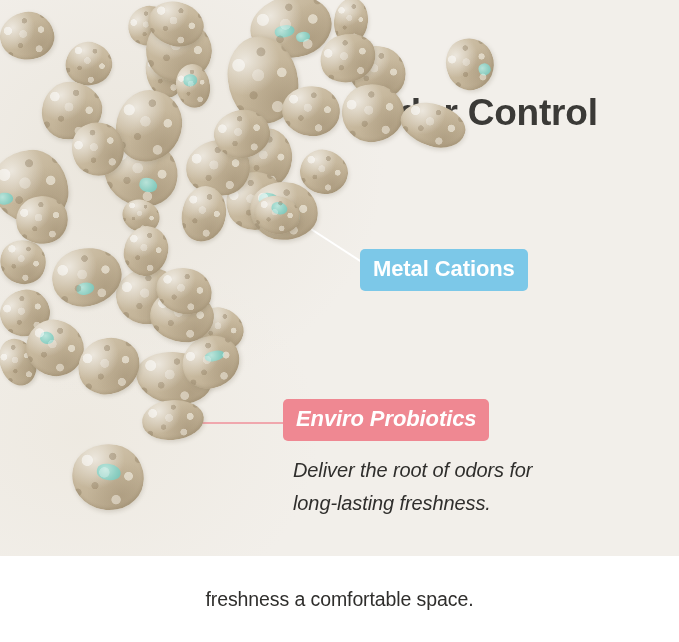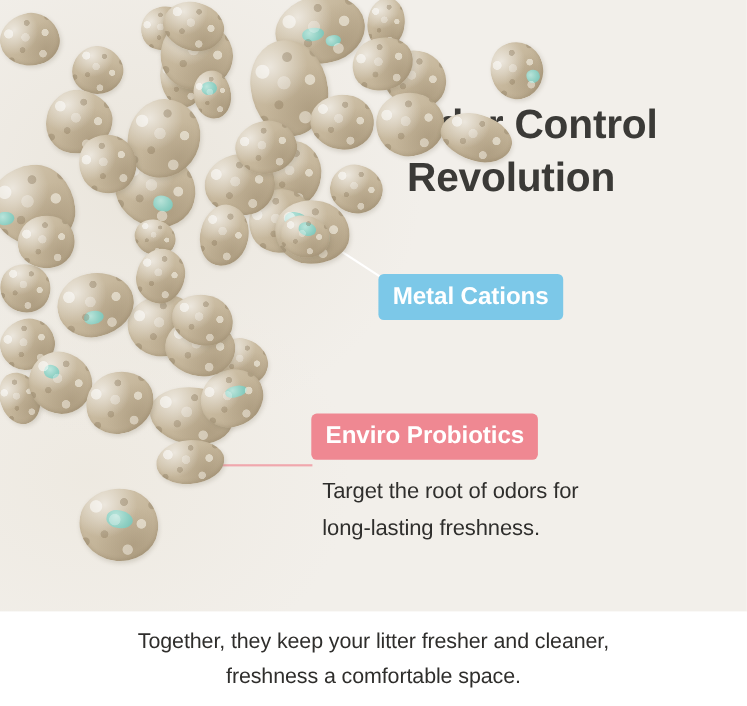--- a/index.html
+++ b/index.html
@@ -113,22 +113,22 @@
   .badge-pink{ background:#ef8892; }
   .desc{
     margin-top:13px;
     color:#2f2e2c;
     font-size:20px;
     line-height:33px;
     letter-spacing:-.1px;
     white-space:pre-line;
   }
 
-  .callout-metal{ left:344px; top:249px; }
-  .callout-enviro{ left:283px; top:376px; }
+  .callout-metal{ left:360px; top:249px; }
+  .callout-enviro{ left:283px; top:399px;font-style:italic; }
   .callout-metal .desc{ padding-left:11px; }
   .callout-enviro .desc{ padding-left:10px; }
 
   
   .footer{
     position:absolute;
     left:0; top:556px;
     width:679px; height:86px;
     background:#ffffff;
     display:flex;
@@ -227,31 +227,30 @@
         </div>
         <div class="granule" style="left: 300px; top: 150px; width: 48px; height: 44px; border-radius: 46% 54% 50% 50% / 52% 48%; transform: rotate(14deg); z-index: 2;"></div>
       </div>
 
     <div class="leader leader-blue" id="leader-blue" style="left: 291px; top: 215px; width: 94px; transform: rotate(33deg); background: rgb(255, 255, 255);"></div>
     <div class="marker-blue" id="marker-blue" style="left: 285px; top: 209px; background: rgb(255, 255, 255);"></div>
 
     <div class="leader leader-pink" id="leader-pink" style="left: 190px; top: 422px; width: 94px; transform: rotate(0deg); background: rgb(240, 167, 173);"></div>
     <div class="marker-pink" id="marker-pink" style="left: 180px; top: 416px; background: rgb(239, 136, 146);"></div>
 
-    <h1 class="headline"><span>Odor Control</span><br><span>Revolution</span></h1>
+    <h1 class="headline"><span>Odor Control</span><br></h1>
 
     <div class="callout callout-metal">
       <div class="badge badge-blue">Metal Cations</div>
     </div>
 
     <div class="callout callout-enviro">
       <div class="badge badge-pink">Enviro Probiotics</div>
-      <div class="desc">Target the root of odors for
+      <div class="desc">Deliver the root of odors for
 long-lasting freshness.</div>
     </div>
   </div>
 
   <div class="footer">
-    <div class="footer-line">Together, they keep your litter fresher and cleaner,</div>
     <div class="footer-line">freshness a comfortable space.</div>
   </div>
 
 </div>
 
 </body></html>

